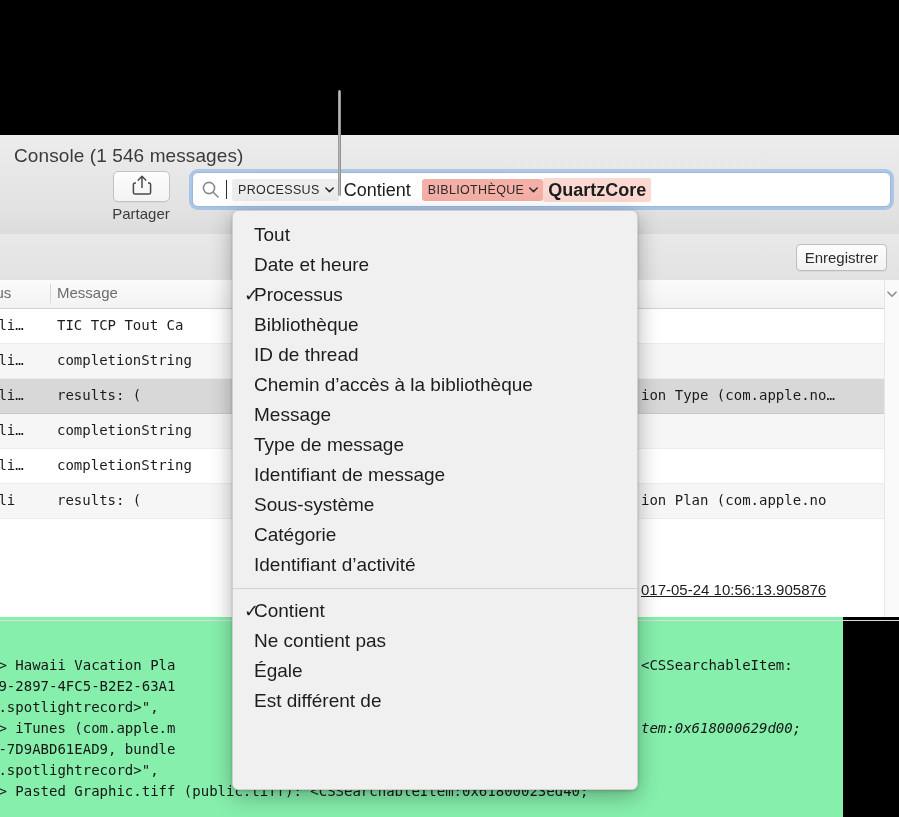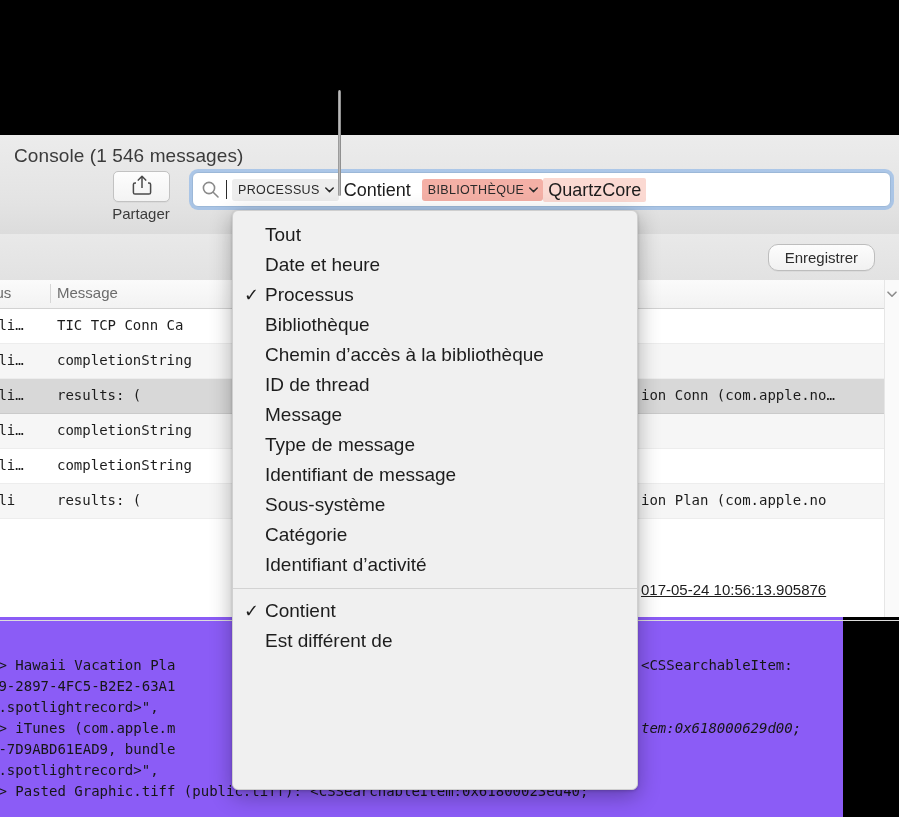--- a/index.html
+++ b/index.html
@@ -18,21 +18,21 @@
 
   
   .callout-line{
     position:absolute;left:338px;top:90px;width:3px;height:106px;
     background:linear-gradient(to right,#8e8e8e,#b9b9b9,#7c7c7c);
     border-radius:2px;
     z-index:40;
   }
 
   
-  .window{position:absolute;left:0;top:135px;width:843px;height:682px;background:#8b5cf6;}
+  .window{position:absolute;left:0;top:135px;width:843px;height:682px;background:#86efac;}
 
   .titlebar{
     position:absolute;left:0;top:0;width:899px;height:99px;
     background:linear-gradient(to bottom,#ececec 0%,#e3e3e3 70%,#dcdcdc 100%);
     border-bottom:1px solid #b9b9b9;
   }
   .win-title{
     position:absolute;left:14px;top:10px;
     font-size:19px;color:#3b3b3b;letter-spacing:0.1px;
     white-space:nowrap;
@@ -71,34 +71,34 @@
     font-weight:400;
   }
   .token.grey{background:#ededed;}
   .token.pink{background:#f4b0a6;}
   .token .chev{margin-left:5px;display:flex;align-items:center;}
 
   .token-val{
     flex:0 0 auto;font-size:18px;color:#1d1d1d;
     padding:0 5px;height:24px;line-height:24px;white-space:nowrap;
   }
-  .token-val.pinkbg{background:#fbd9d2;border-radius:2px;}
+  .token-val.pinkbg{background:#fbd9d2;border-radius:2px;font-weight:bold;}
   .gap{width:6px;flex:0 0 auto;}
 
   
   .subbar{
     position:absolute;left:0;top:99px;width:899px;height:46px;
     background:linear-gradient(to bottom,#e9e9e9,#e2e2e2);
     border-bottom:1px solid #bcbcbc;
   }
   .save-btn{
-    position:absolute;right:24px;top:10px;height:25px;padding:0 16px;
+    position:absolute;right:12px;top:10px;height:25px;padding:0 8px;
     display:flex;align-items:center;justify-content:center;
     background:linear-gradient(to bottom,#fdfdfd,#f1f1f1);
-    border:1px solid #bdbdbd;border-radius:10px;
+    border:1px solid #bdbdbd;border-radius:4px;
     font-size:15px;color:#2d2d2d;white-space:nowrap;
     box-shadow:0 1px 0 rgba(0,0,0,0.04);
   }
 
   
   .table{position:absolute;left:0;top:145px;width:899px;height:337px;background:#fff;overflow:hidden;}
   .thead{
     position:relative;height:28px;
     background:linear-gradient(to bottom,#fbfbfb,#f2f2f2);
     border-bottom:1px solid #d2d2d2;
@@ -154,21 +154,21 @@
     background:#f0f0f0;
     border:1px solid #cfcfcf;
     border-radius:6px;
     box-shadow:0 6px 22px rgba(0,0,0,0.30), 0 1px 3px rgba(0,0,0,0.18);
     z-index:30;
     overflow:hidden;
   }
   .mi{
     position:relative;height:30px;line-height:30px;
     font-size:19px;color:#1d1d1d;
-    padding-left:32px;white-space:nowrap;
+    padding-left:21px;white-space:nowrap;
   }
   .mi .check{position:absolute;left:11px;top:0;font-size:18px;color:#1d1d1d;line-height:30px;}
   .msep{height:1px;background:#d3d3d3;margin:8px 0 7px 0;}
 </style>
 </head>
 <body>
 
 <div class="root">
 
   <div class="black-band"></div>
@@ -229,32 +229,32 @@
 
     <div class="table">
       <div class="thead">
         <div class="th c1">sus</div>
         <div class="col-sep" style="left:50px;"></div>
         <div class="th c2">Message</div>
       </div>
 
       <div class="row">
         <div class="cell c1">tli…</div>
-        <div class="cell c2">TIC TCP Conn Ca</div>
+        <div class="cell c2">TIC TCP Tout Ca</div>
         <div class="cell c3"></div>
       </div>
       <div class="row alt">
         <div class="cell c1">tli…</div>
         <div class="cell c2">completionString</div>
         <div class="cell c3"></div>
       </div>
       <div class="row sel">
         <div class="cell c1">tli…</div>
         <div class="cell c2">results: (</div>
-        <div class="cell c3">ion Conn (com.apple.no…</div>
+        <div class="cell c3">ion Type (com.apple.no…</div>
       </div>
       <div class="row alt">
         <div class="cell c1">tli…</div>
         <div class="cell c2">completionString</div>
         <div class="cell c3"></div>
       </div>
       <div class="row">
         <div class="cell c1">tli…</div>
         <div class="cell c2">completionString</div>
         <div class="cell c3"></div>
@@ -306,25 +306,25 @@
     <div class="mi">
       <span class="check">✓</span>
       <span>Processus</span>
     </div>
     <div class="mi">
       <span class="check"></span>
       <span>Bibliothèque</span>
     </div>
     <div class="mi">
       <span class="check"></span>
+      <span>ID de thread</span>
+    </div>
+    <div class="mi">
+      <span class="check"></span>
       <span>Chemin d’accès à la bibliothèque</span>
-    </div>
-    <div class="mi">
-      <span class="check"></span>
-      <span>ID de thread</span>
     </div>
     <div class="mi">
       <span class="check"></span>
       <span>Message</span>
     </div>
     <div class="mi">
       <span class="check"></span>
       <span>Type de message</span>
     </div>
     <div class="mi">
@@ -345,17 +345,25 @@
     </div>
 
     <div class="msep"></div>
 
     <div class="mi">
       <span class="check">✓</span>
       <span>Contient</span>
     </div>
     <div class="mi">
       <span class="check"></span>
+      <span>Ne contient pas</span>
+    </div>
+    <div class="mi">
+      <span class="check"></span>
+      <span>Égale</span>
+    </div>
+    <div class="mi">
+      <span class="check"></span>
       <span>Est différent de</span>
     </div>
   </div>
 
 </div>
 
 </body></html>

